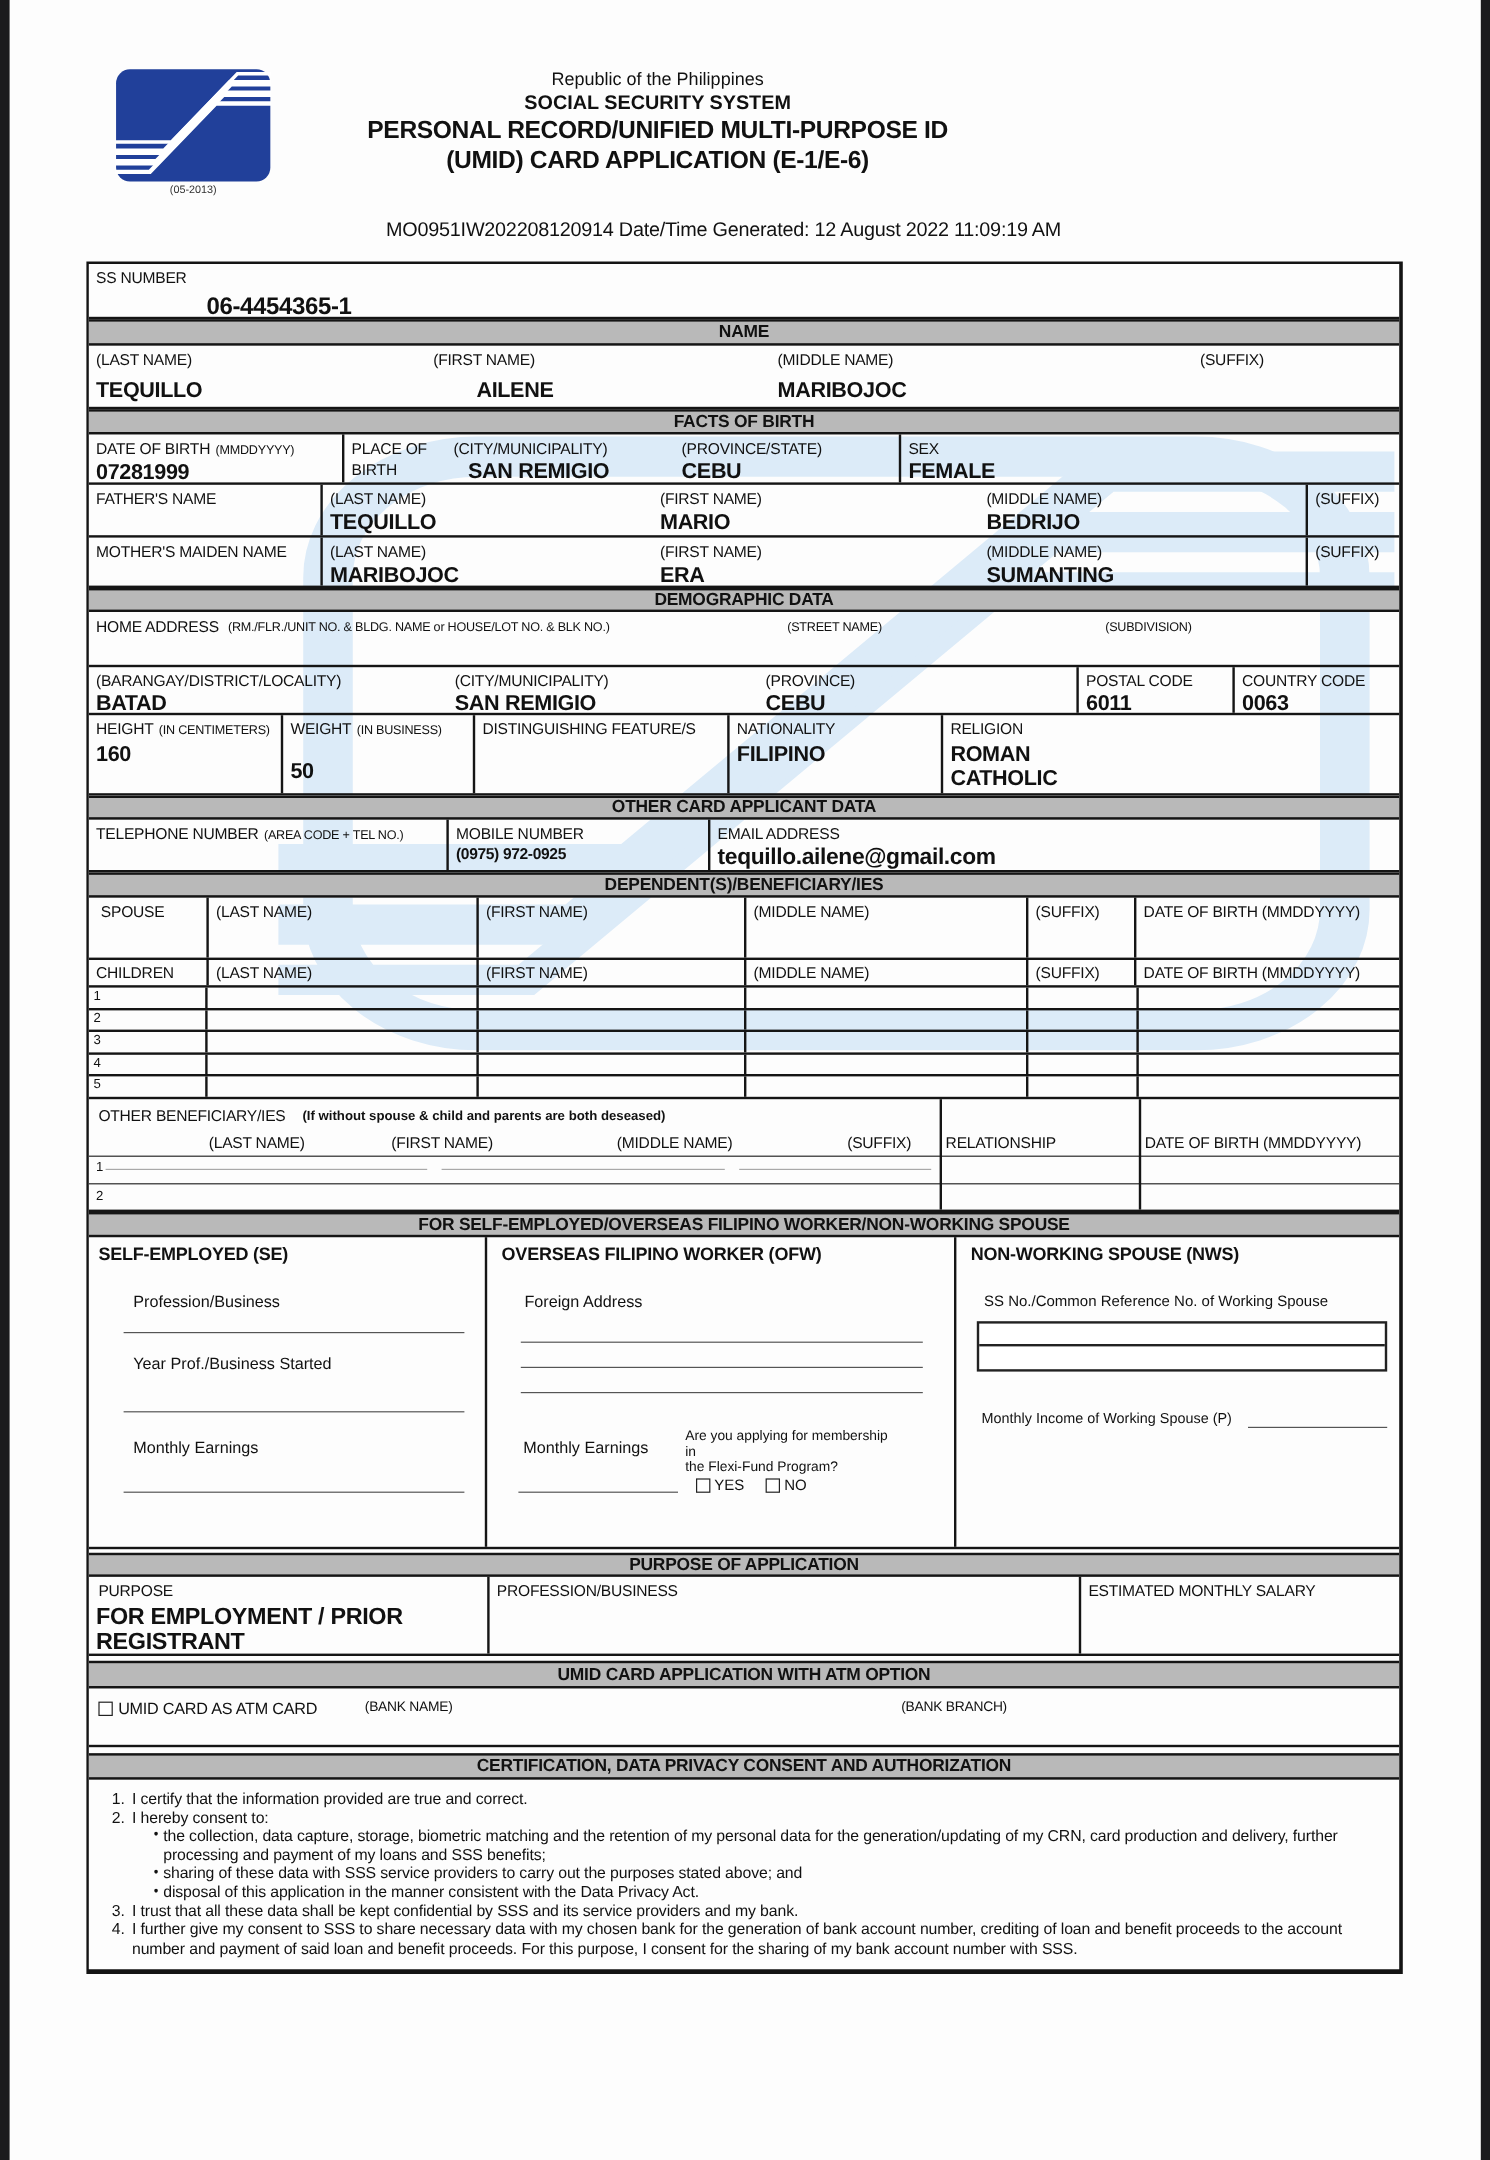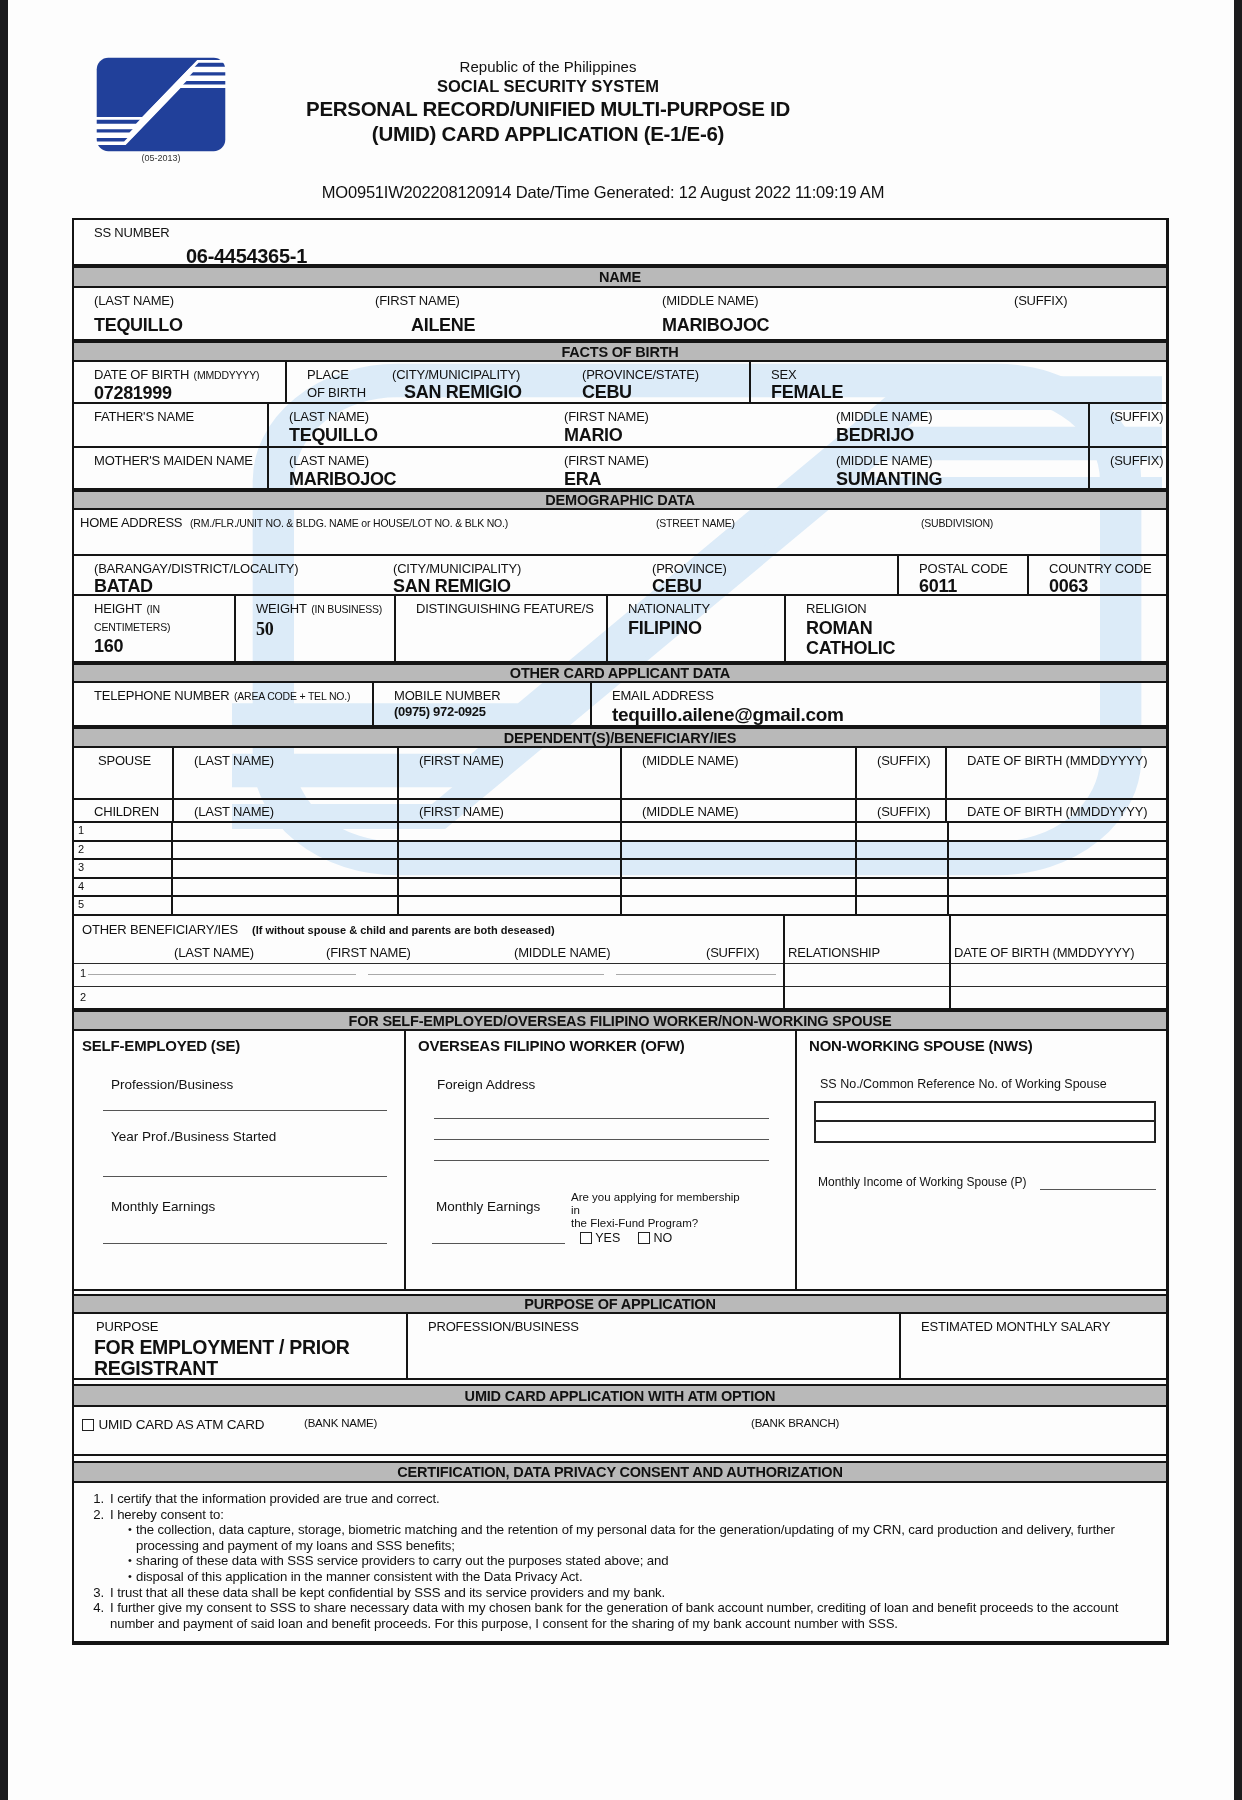--- a/index.html
+++ b/index.html
@@ -31,21 +31,21 @@
   .wm{position:absolute;left:158px;top:127px;width:930px;height:545px;z-index:0;}
   .row{position:relative;z-index:1;display:flex;border-bottom:2px solid #151515;box-sizing:border-box;}
   .rel{display:block;}
   .bar{
     position:relative;z-index:1;box-sizing:border-box;
     background:#b9b9b9;border-top:2px solid #151515;border-bottom:2px solid #151515;
     display:flex;align-items:center;justify-content:center;
     font-weight:bold;font-size:14.5px;letter-spacing:-0.2px;
   }
   .spacer{position:relative;z-index:1;background:transparent;}
-  .cell{box-sizing:border-box;padding:3px 4px 0 20px;}
+  .cell{box-sizing:border-box;padding:3px 4px 0 6px;}
   .br{border-right:2px solid #151515;}
   .bl{border-left:2px solid #151515;}
   .lbl{font-size:13px;letter-spacing:-0.2px;}
   .lbl2{font-size:10.5px;letter-spacing:-0.2px;}
   .val{font-weight:bold;font-size:18px;letter-spacing:-0.3px;line-height:1.1;}
   .val-lg{font-size:20px;}
   .abs{position:absolute;}
   .uline{position:absolute;border-bottom:1.5px solid #555;}
   .uline-lt{position:absolute;border-bottom:1px solid #a9a9a9;}
   .vline{position:absolute;top:0;bottom:0;width:2px;background:#151515;}
@@ -226,21 +226,21 @@
 
     <div class="row" style="height:67px;">
       <div class="cell br" style="width:162px;">
         <span class="lbl">HEIGHT</span>
         <span class="lbl2">(IN CENTIMETERS)</span>
         <div class="val" style="margin-top:2px;">160</div>
       </div>
       <div class="cell br" style="width:160px;">
         <span class="lbl">WEIGHT</span>
         <span class="lbl2">(IN BUSINESS)</span>
-        <div class="val" style="margin-top:3px;font-family:Liberation Serif, serif;">50</div>
+        <div class="val" style="margin-top:16px;">50</div>
       </div>
       <div class="cell br" style="width:212px;">
         <span class="lbl">DISTINGUISHING FEATURE/S</span>
       </div>
       <div class="cell br" style="width:178px;">
         <span class="lbl">NATIONALITY</span>
         <div class="val" style="margin-top:2px;">FILIPINO</div>
       </div>
       <div class="cell" style="width:169px;">
         <span class="lbl">RELIGION</span>

